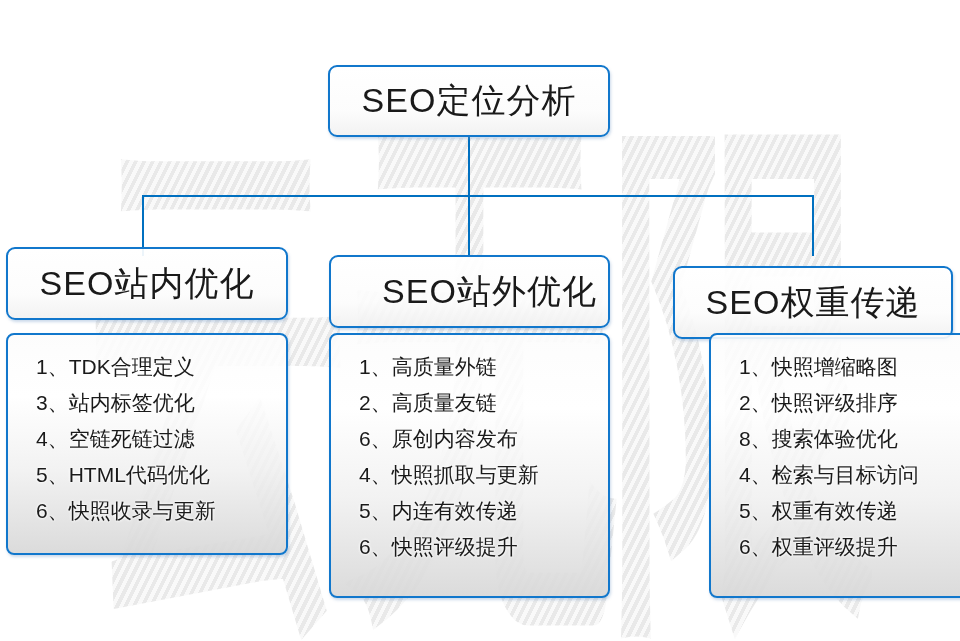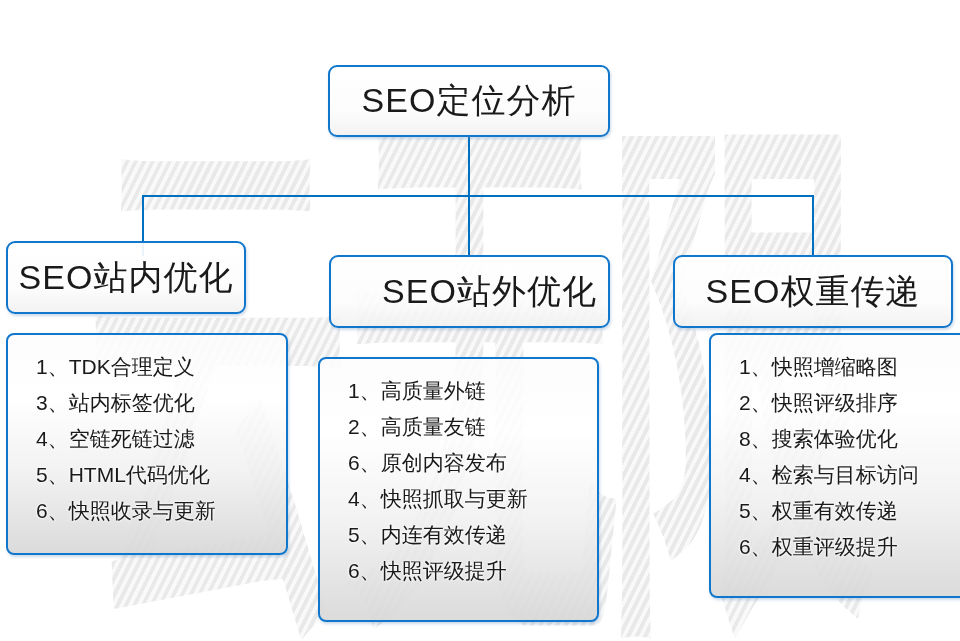--- a/index.html
+++ b/index.html
@@ -68,36 +68,36 @@
       rgba(241,241,241,0.90) 100%);
     box-shadow: 1px 2px 3px rgba(110,150,195,0.35);
     display: flex;
     align-items: center;
     justify-content: center;
     font-size: 34px;
     letter-spacing: 1px;
     text-shadow: 0 0 3px #ffffff;
   }
   .root-node { left: 328px; top: 65px;  width: 282px; height: 72px; }
-  .hdr-0     { left: 6px;   top: 241px; width: 240px; height: 73px; text-align: center; }
+  .hdr-0     { left: 6px;   top: 247px; width: 282px; height: 73px; text-align: center; }
   .hdr-1     { left: 329px; top: 255px; width: 281px; height: 73px; padding-left: 40px; }
-  .hdr-2     { left: 673px; top: 255px; width: 280px; height: 73px; }
+  .hdr-2     { left: 673px; top: 266px; width: 280px; height: 73px; }
 
   .panel {
     border-radius: 8px;
     background: linear-gradient(180deg,
       rgba(252,252,252,0.90) 0%,
       rgba(255,255,255,0.86) 28%,
       rgba(240,240,240,0.86) 62%,
       rgba(216,216,216,0.92) 100%);
     box-shadow: 1px 2px 3px rgba(110,150,195,0.35);
     padding: 14px 10px 0 28px;
   }
   .pan-0 { left: 6px;   top: 333px; width: 282px; height: 222px; }
-  .pan-1 { left: 318px; top: 333px; width: 281px; height: 265px; margin-top: 24px; }
+  .pan-1 { left: 329px; top: 333px; width: 281px; height: 265px; }
   .pan-2 { left: 673px; top: 333px; width: 280px; height: 265px; margin-left: 36px; }
 
   .list-item {
     font-size: 21px;
     line-height: 36px;
     height: 36px;
     white-space: nowrap;
     text-shadow: 0 0 3px #ffffff, 0 0 3px #ffffff;
   }
 </style>

